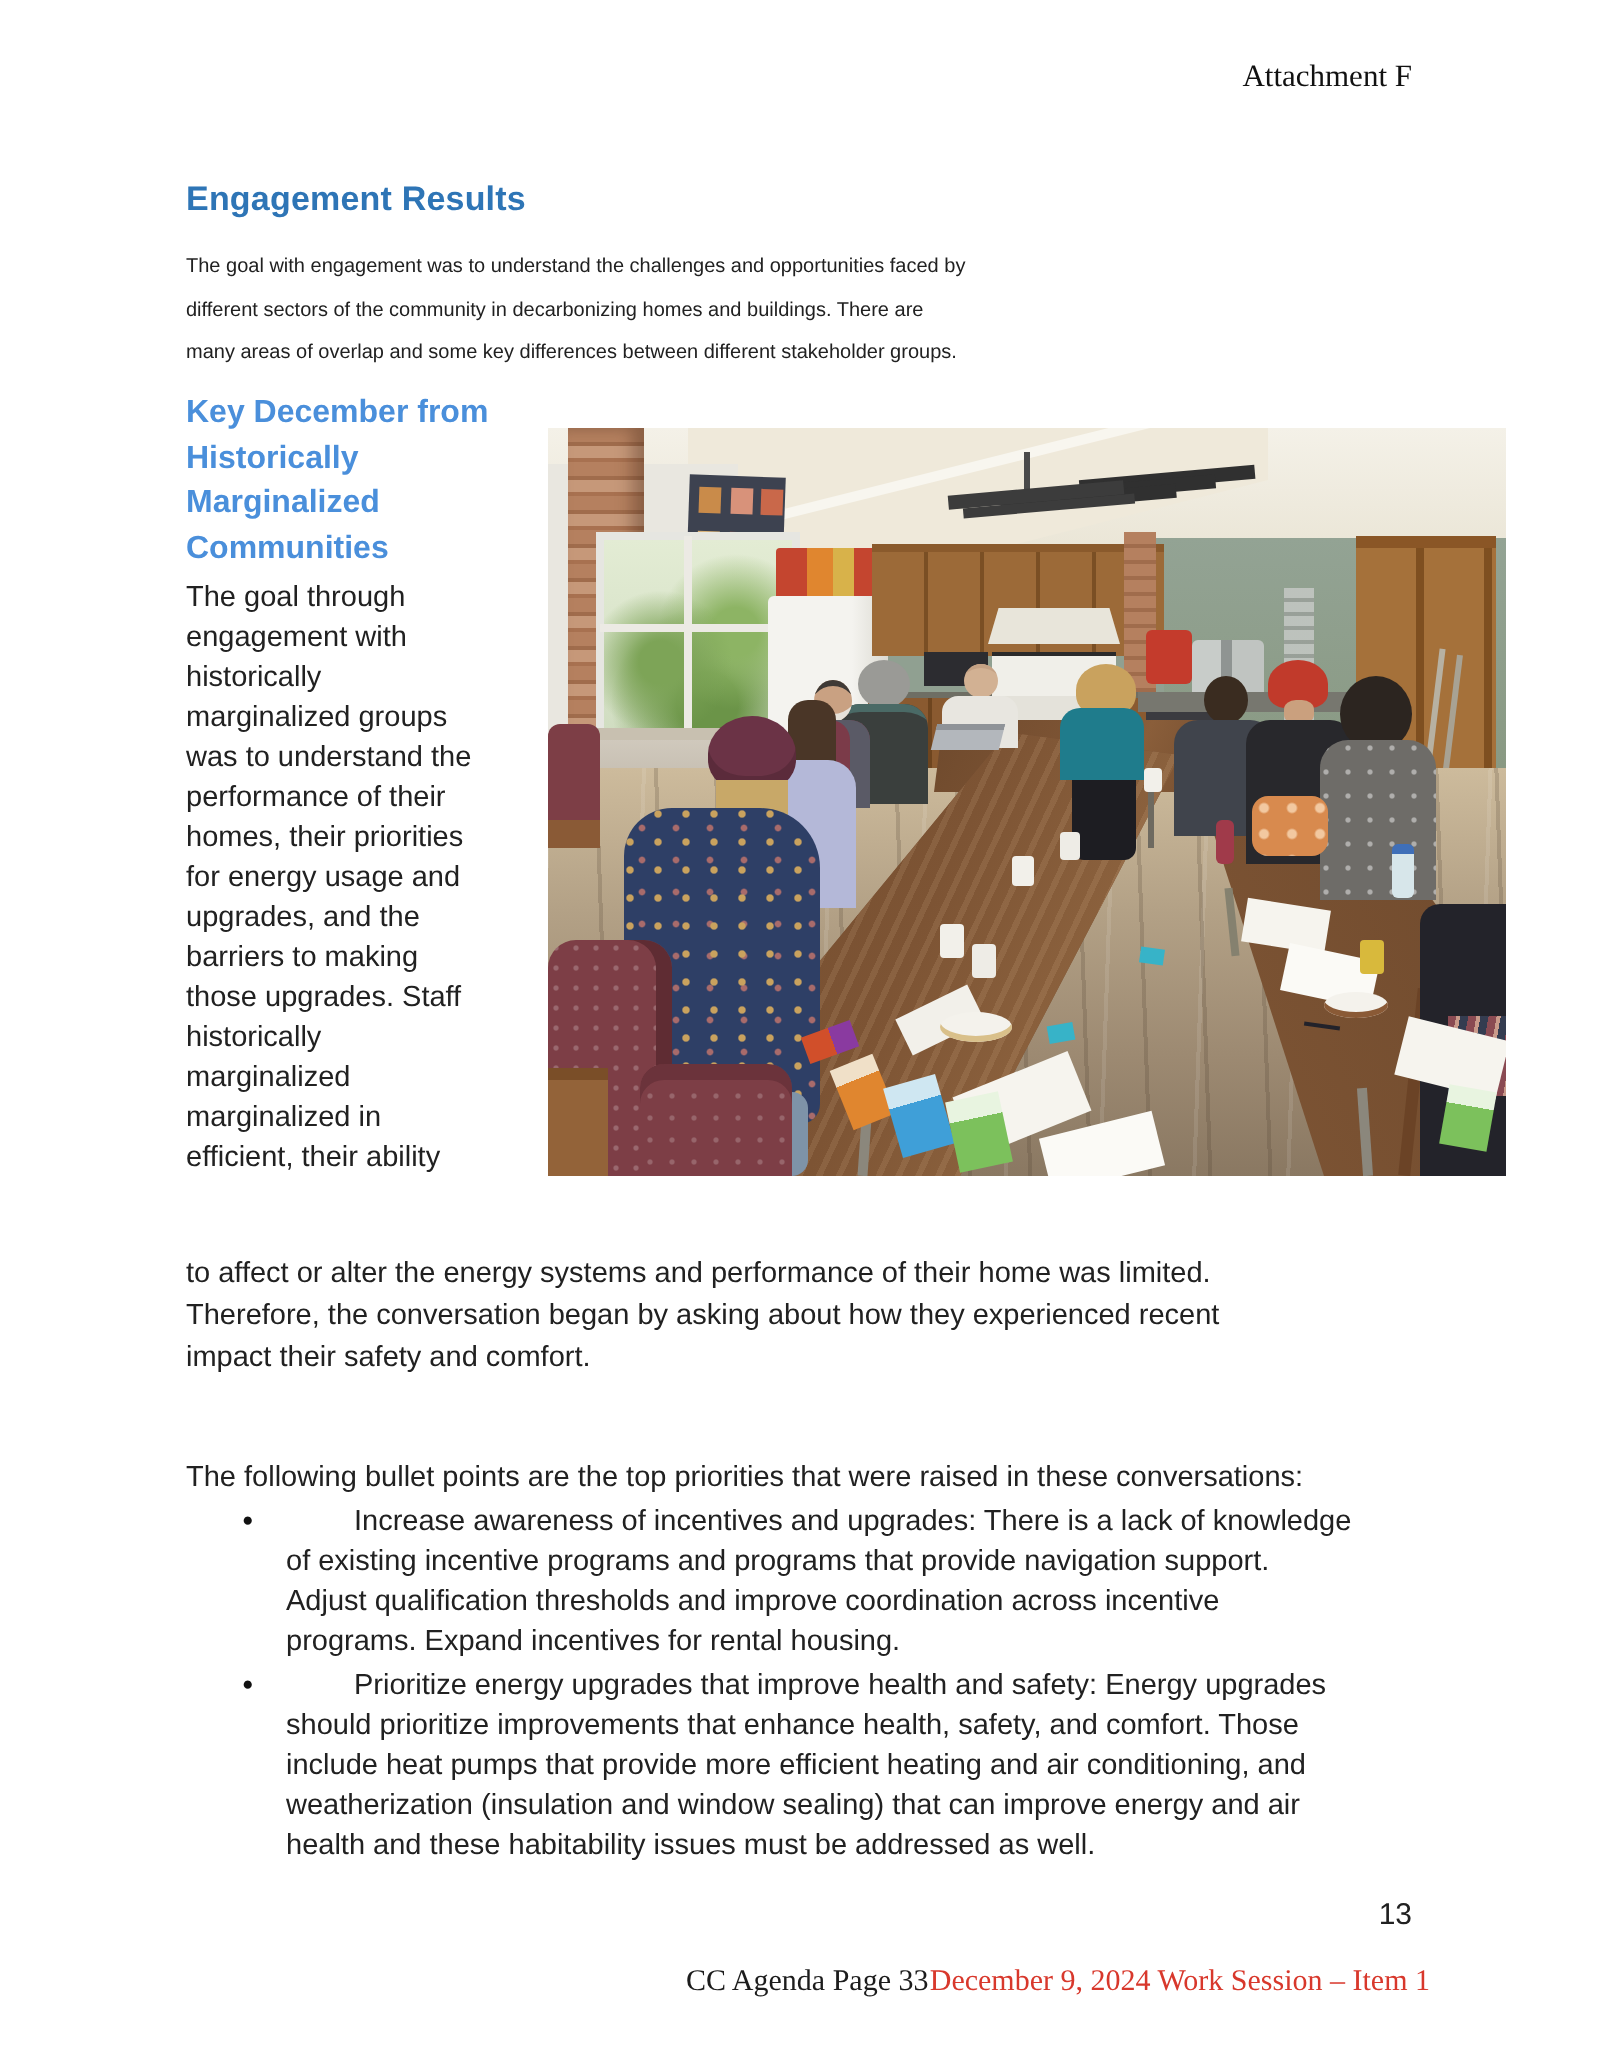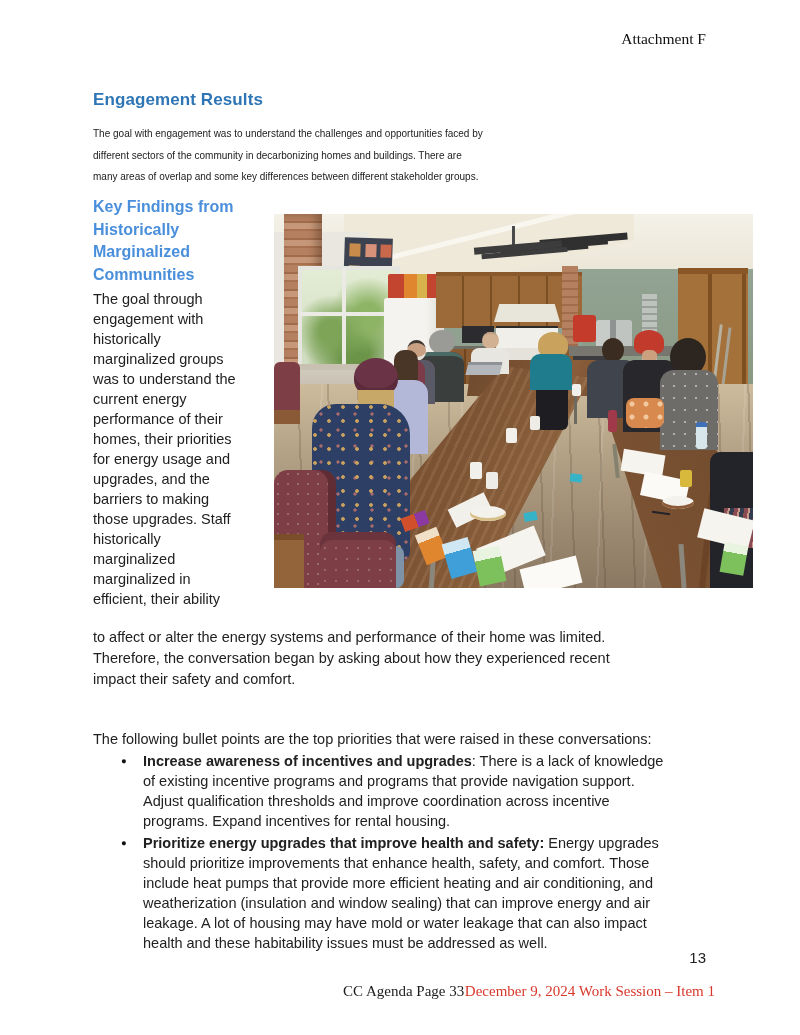--- a/index.html
+++ b/index.html
@@ -19,21 +19,21 @@
   .colpara{top:289px;left:93px;width:180px;font-size:14.5px;}
   .colpara .tl{line-height:20px;}
   .contpara{top:627px;left:93px;width:624px;font-size:14.5px;}
   .contpara .tl{line-height:21px;}
   .following{top:729px;left:93px;width:624px;font-size:14.5px;line-height:21px;}
   .bullets{top:751px;left:93px;width:624px;font-size:14.5px;}
   .bullet-item{position:relative;padding-left:50px;}
   .bullet-item + .bullet-item{margin-top:2px;}
   .bullet-item::before{content:"●";position:absolute;left:28px;top:4px;font-size:9.5px;color:#111;}
   .bullet-item .tl{line-height:20px;}
-  .b{font-weight:700;}
+  .b{font-weight:400;margin-left:34px;}
   .pagenum{top:949px;right:94px;font-size:15px;}
   .footer-left{top:983px;left:343px;font-size:15px;color:#1c1c1c;}
   .footer-right{top:983px;right:85px;font-size:15px;color:var(--footer-red);}
   
   .photo{top:214px;left:274px;width:479px;height:374px;overflow:hidden;background:#b3a088;}
   .photo .s{position:absolute;}
 </style>
 </head>
 <body>
 
@@ -43,21 +43,21 @@
 
   <div class="abs title">Engagement Results</div>
 
   <div class="abs intro">
       <div class="tl">The goal with engagement was to understand the challenges and opportunities faced by</div>
       <div class="tl">different sectors of the community in decarbonizing homes and buildings. There are</div>
       <div class="tl">many areas of overlap and some key differences between different stakeholder groups.</div>
     </div>
 
   <div class="abs subheading">
-      <div class="tl">Key Findings from</div>
+      <div class="tl">Key December from</div>
       <div class="tl">Historically</div>
       <div class="tl">Marginalized</div>
       <div class="tl">Communities</div>
     </div>
 
   <div class="abs photo">
 
     <div class="s" style="left:0;top:0;width:479px;height:100px;background:linear-gradient(180deg,#f4f1e8 0%,#e9e4d4 70%,#e2dccb 100%);"></div>
     <div class="s" style="left:70px;top:0;width:290px;height:100px;background:#efe9da;clip-path:polygon(0 100%,100% 26%,100% 0,0 0);"></div>
     <div class="s" style="left:64px;top:54px;width:300px;height:5px;background:#f8f6ef;transform:rotate(-14deg);transform-origin:left center;"></div>
@@ -172,21 +172,20 @@
     <div class="s" style="left:378px;top:298px;width:18px;height:2px;background:#22222a;transform:rotate(8deg);"></div>
     <div class="s" style="left:128px;top:300px;width:26px;height:14px;background:linear-gradient(90deg,#d14f2a 0 55%,#8a3aa0 55%);transform:rotate(-20deg);"></div>
   </div>
 
   <div class="abs colpara">
       <div class="tl">The goal through</div>
       <div class="tl">engagement with</div>
       <div class="tl">historically</div>
       <div class="tl">marginalized groups</div>
       <div class="tl">was to understand the</div>
-      <div class="tl">current energy</div>
       <div class="tl">performance of their</div>
       <div class="tl">homes, their priorities</div>
       <div class="tl">for energy usage and</div>
       <div class="tl">upgrades, and the</div>
       <div class="tl">barriers to making</div>
       <div class="tl">those upgrades. Staff</div>
       <div class="tl">historically</div>
       <div class="tl">marginalized</div>
       <div class="tl">marginalized in</div>
       <div class="tl">efficient, their ability</div>
@@ -208,21 +207,20 @@
           <div class="tl">Adjust qualification thresholds and improve coordination across incentive</div>
           <div class="tl">programs. Expand incentives for rental housing.</div>
         </div>
     </div>
     <div class="bullet-item">
       <div class="tl"><span class="b">Prioritize energy upgrades that improve health and safety:</span><span> Energy upgrades</span></div>
       <div>
           <div class="tl">should prioritize improvements that enhance health, safety, and comfort. Those</div>
           <div class="tl">include heat pumps that provide more efficient heating and air conditioning, and</div>
           <div class="tl">weatherization (insulation and window sealing) that can improve energy and air</div>
-          <div class="tl">leakage. A lot of housing may have mold or water leakage that can also impact</div>
           <div class="tl">health and these habitability issues must be addressed as well.</div>
         </div>
     </div>
   </div>
 
   <div class="abs pagenum">13</div>
 
   <div class="abs serif footer-left">CC Agenda Page 33</div>
   <div class="abs serif footer-right">December 9, 2024 Work Session – Item 1</div>
 

